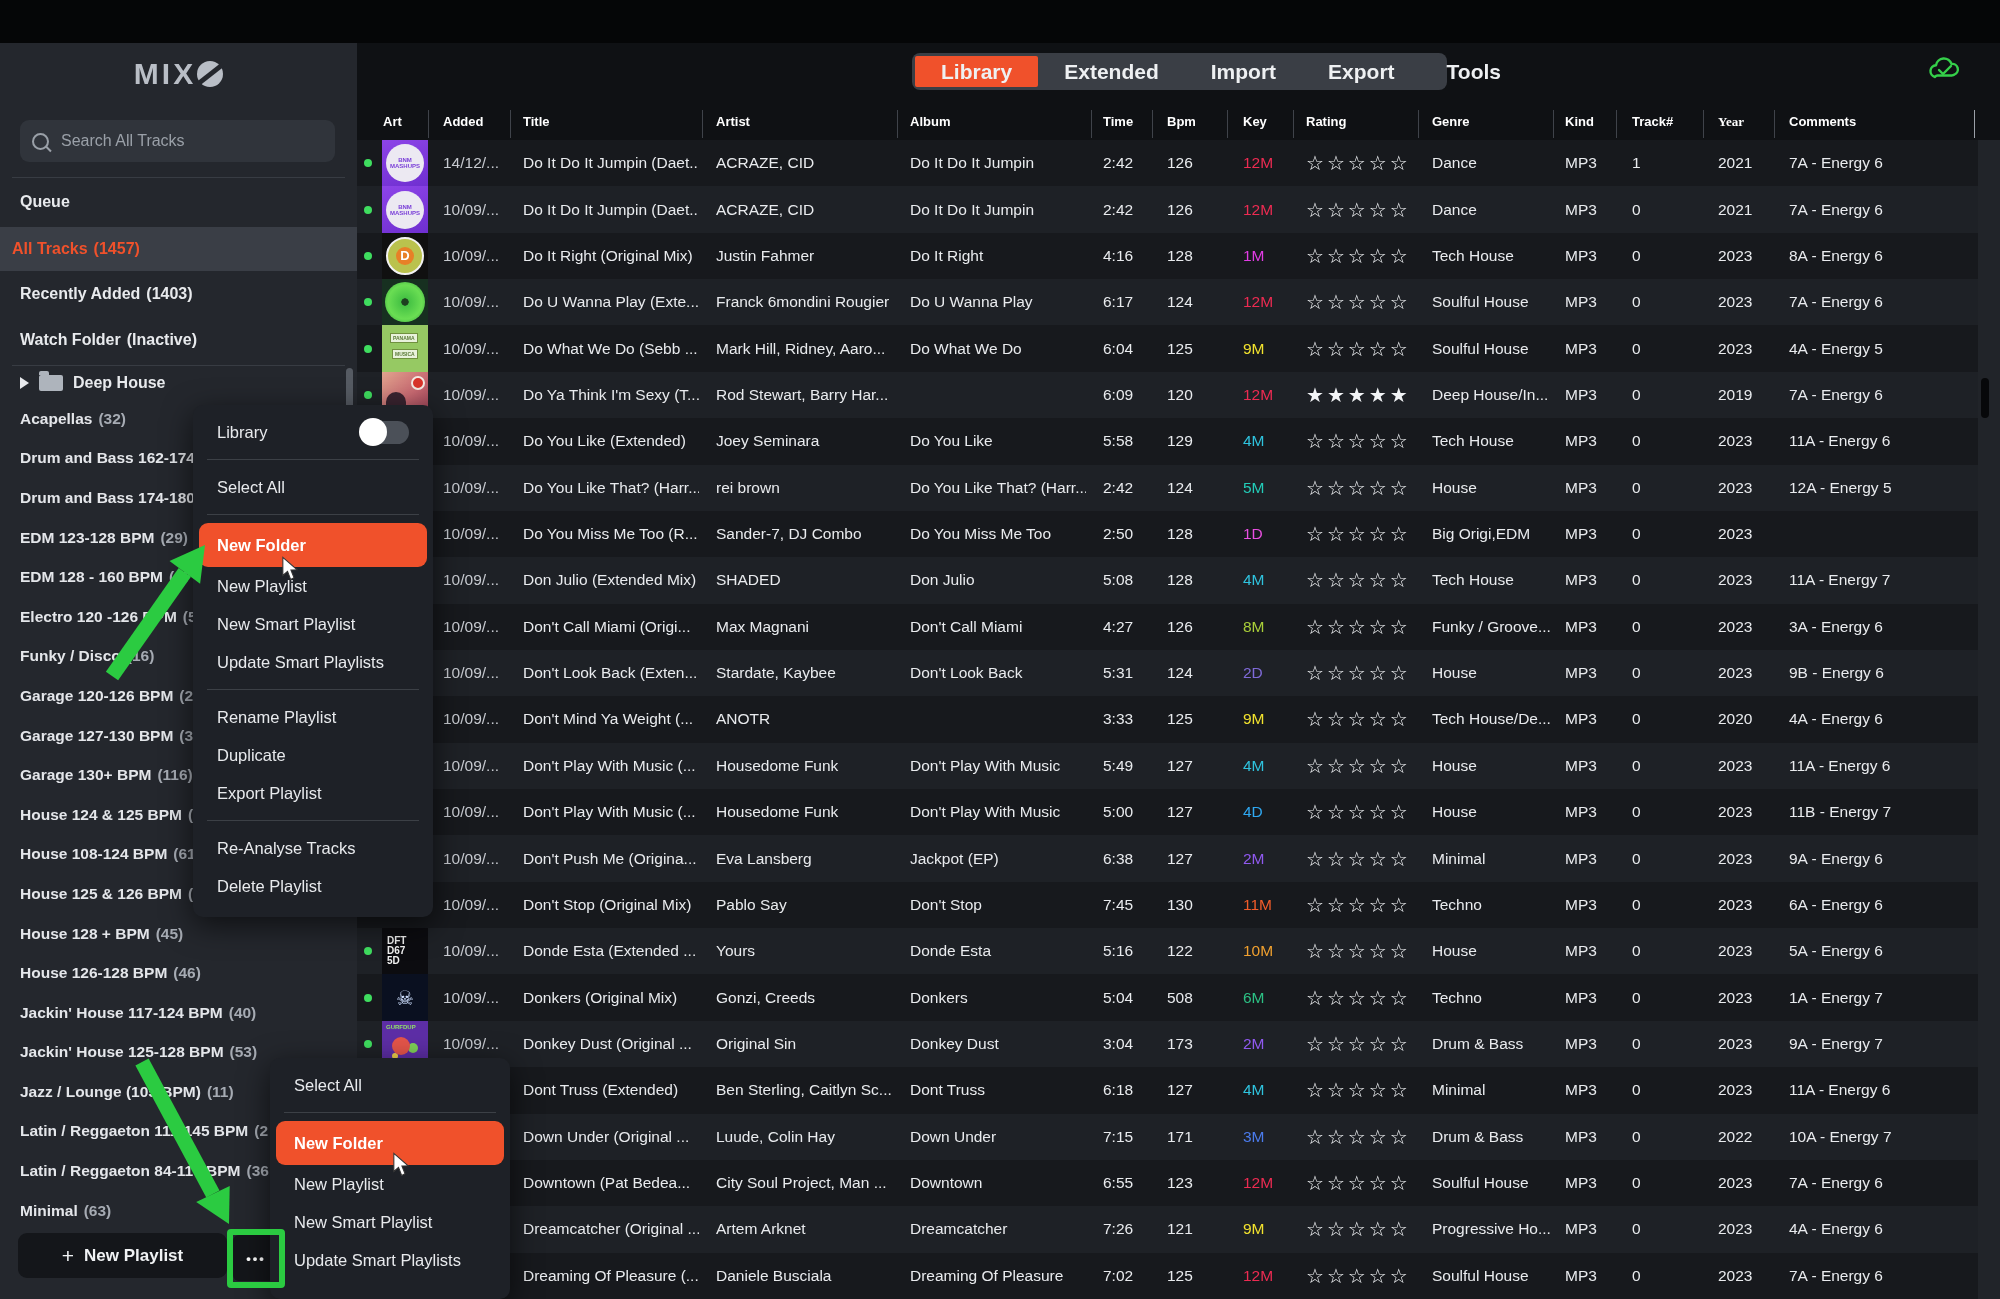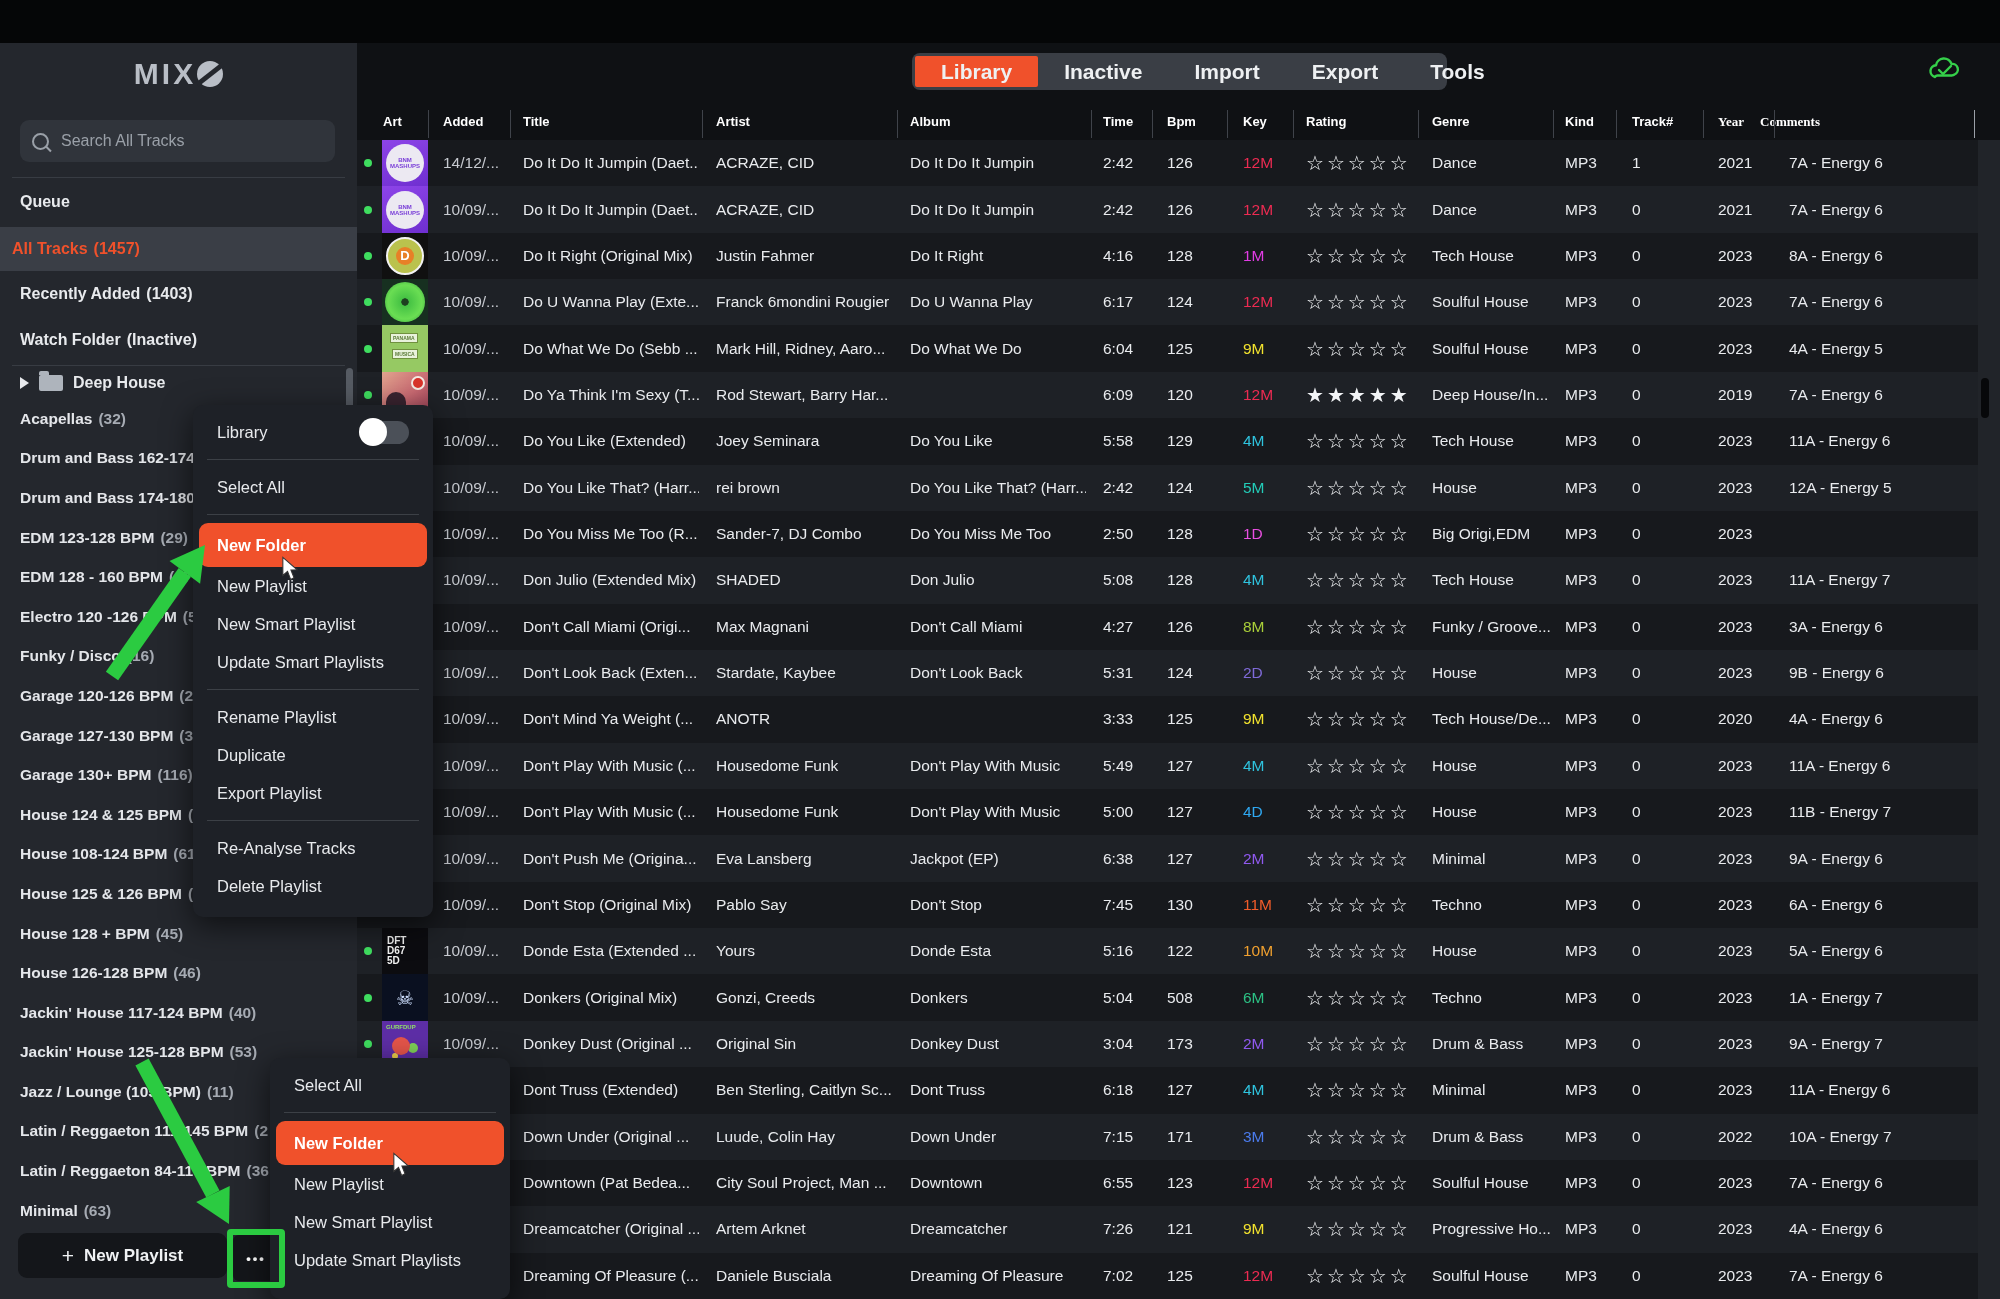--- a/index.html
+++ b/index.html
@@ -246,21 +246,21 @@
     <span>New Playlist</span>
   </div>
   <div class="abs" id="more-btn">
     <span style="font-size:13px;">•••</span>
   </div>
 </div>
 
 <div class="abs" id="main">
   <div class="abs" id="navpill">
       <div class="navtab active">Library</div>
-      <div class="navtab">Inactive</div>
+      <div class="navtab">Extended</div>
       <div class="navtab">Import</div>
       <div class="navtab">Export</div>
       <div class="navtab">Tools</div>
     </div>
   <div class="abs" id="cloud">
     <svg width="40" height="30" viewBox="0 0 40 30">
       <path d="M10 22 a6 6 0 0 1 1-11.8 a8 8 0 0 1 15.5-1.2 a5.5 5.5 0 0 1 3 10.5 q-1 .8-3 1 h-14 q-1.6 0-2.5 1.5z" fill="none" stroke="#35d04a" stroke-width="2.4" stroke-linejoin="round"></path>
       <path d="M14 15 l4 4 l8 -8" fill="none" stroke="#35d04a" stroke-width="2.4" stroke-linecap="round" stroke-linejoin="round"></path>
     </svg>
   </div>
@@ -271,21 +271,21 @@
       <span class="hl" style="left: 359px;">Artist</span>
       <span class="hl" style="left: 553px;">Album</span>
       <span class="hl" style="left: 746px;">Time</span>
       <span class="hl" style="left: 810px;">Bpm</span>
       <span class="hl" style="left: 886px;">Key</span>
       <span class="hl" style="left: 949px;">Rating</span>
       <span class="hl" style="left: 1075px;">Genre</span>
       <span class="hl" style="left: 1208px;">Kind</span>
       <span class="hl" style="left: 1275px;">Track#</span>
       <span class="hl" style="left: 1361px; font-family: Liberation Serif, serif;">Year</span>
-      <span class="hl" style="left: 1403px; font-family: Liberation Serif, serif;">Comments</span>
+      <span class="hl" style="left: 1432px;">Comments</span>
       <div class="sep" style="left: 71px;"></div>
       <div class="sep" style="left: 153px;"></div>
       <div class="sep" style="left: 345px;"></div>
       <div class="sep" style="left: 540px;"></div>
       <div class="sep" style="left: 734px;"></div>
       <div class="sep" style="left: 795px;"></div>
       <div class="sep" style="left: 870px;"></div>
       <div class="sep" style="left: 936px;"></div>
       <div class="sep" style="left: 1061px;"></div>
       <div class="sep" style="left: 1196px;"></div>

